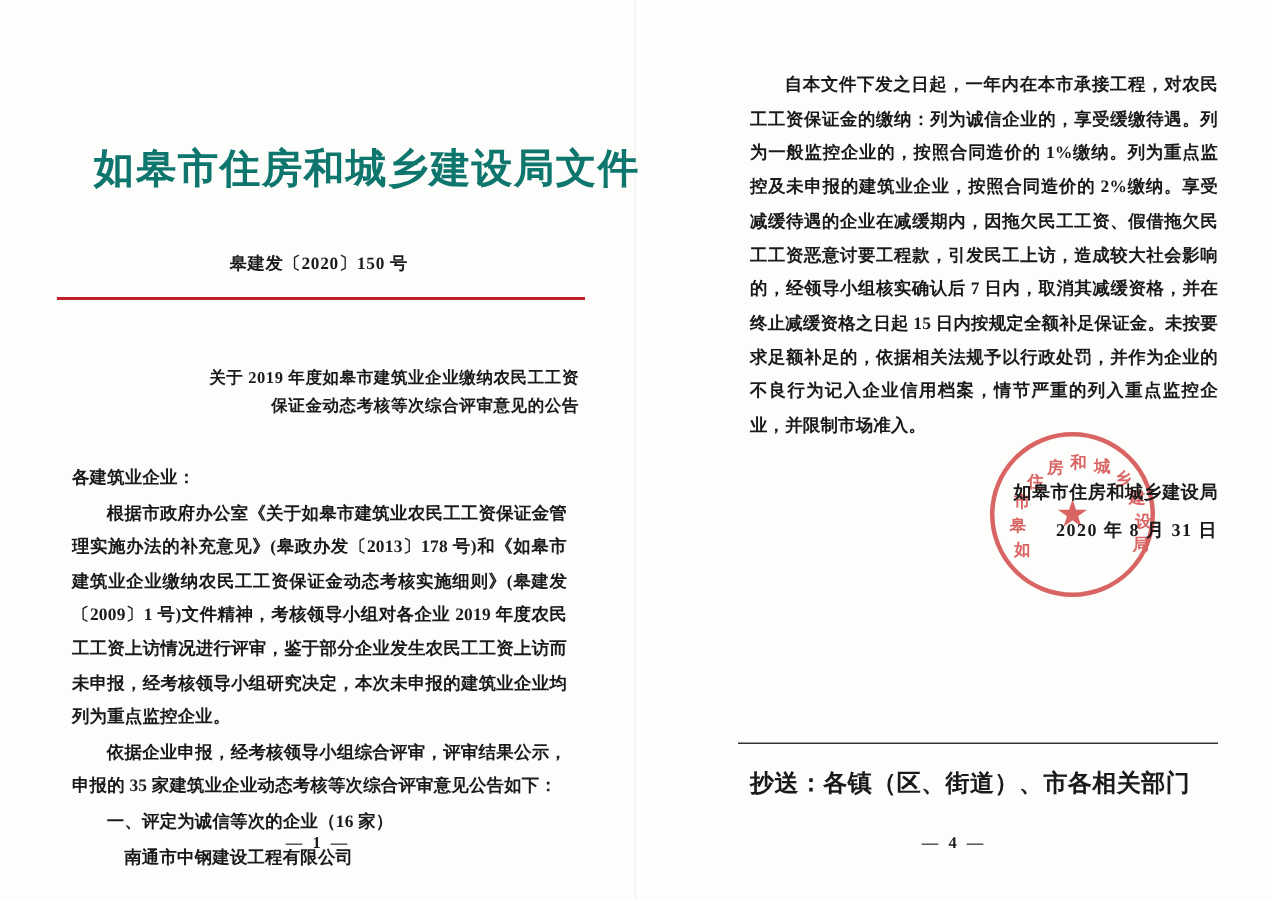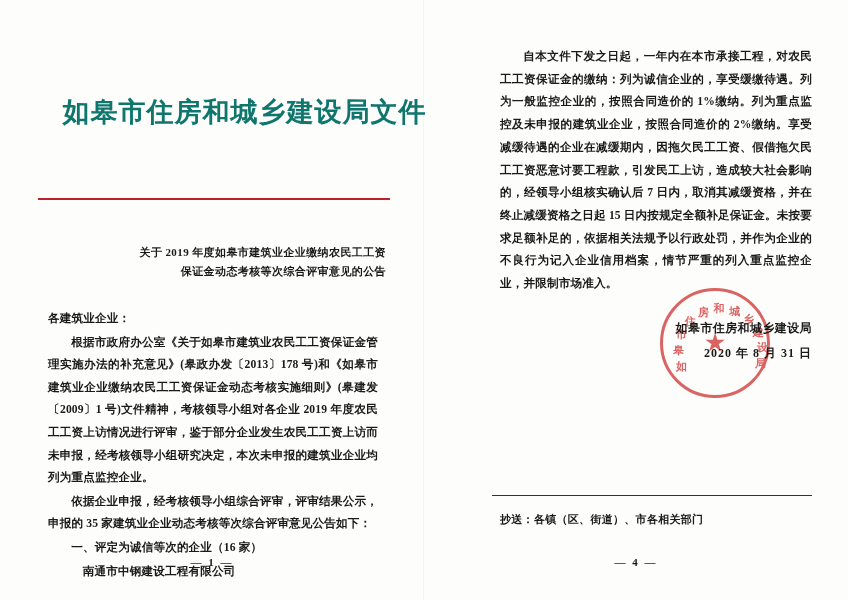--- a/index.html
+++ b/index.html
@@ -179,21 +179,21 @@
     top: 495px;
     width: 320px;
     height: 1px;
     background: #333;
   }
   .cc-line {
     position: absolute;
     left: 500px;
     top: 512px;
     width: 312px;
-    font-size: 11px;
+    font-size: 16px;
     font-weight: bold;
     letter-spacing: 0.3px;
   }
   .pageno-right {
     position: absolute;
     left: 424px;
     top: 556px;
     width: 424px;
     text-align: center;
     font-size: 11px;
@@ -212,20 +212,21 @@
 </head>
 <body>
 
 <div id="page">
   <div class="page-inner">
 
     <div class="gutter"></div>
 
     <div class="col col-left">
       <div class="doc-title">如皋市住房和城乡建设局文件</div>
+      <div class="doc-number">皋建发〔2020〕150 号</div>
       <div class="red-rule"></div>
 
       <div class="subject">
         <span>关于 2019 年度如皋市建筑业企业缴纳农民工工资</span>
         <span class="ln2">保证金动态考核等次综合评审意见的公告</span>
       </div>
 
       <div class="body-left">
         <p>各建筑业企业：</p>
         <p class="indent2">根据市政府办公室《关于如皋市建筑业农民工工资保证金管理实施办法的补充意见》(皋政办发〔2013〕178 号)和《如皋市建筑业企业缴纳农民工工资保证金动态考核实施细则》(皋建发〔2009〕1 号)文件精神，考核领导小组对各企业 2019 年度农民工工资上访情况进行评审，鉴于部分企业发生农民工工资上访而未申报，经考核领导小组研究决定，本次未申报的建筑业企业均列为重点监控企业。</p>

